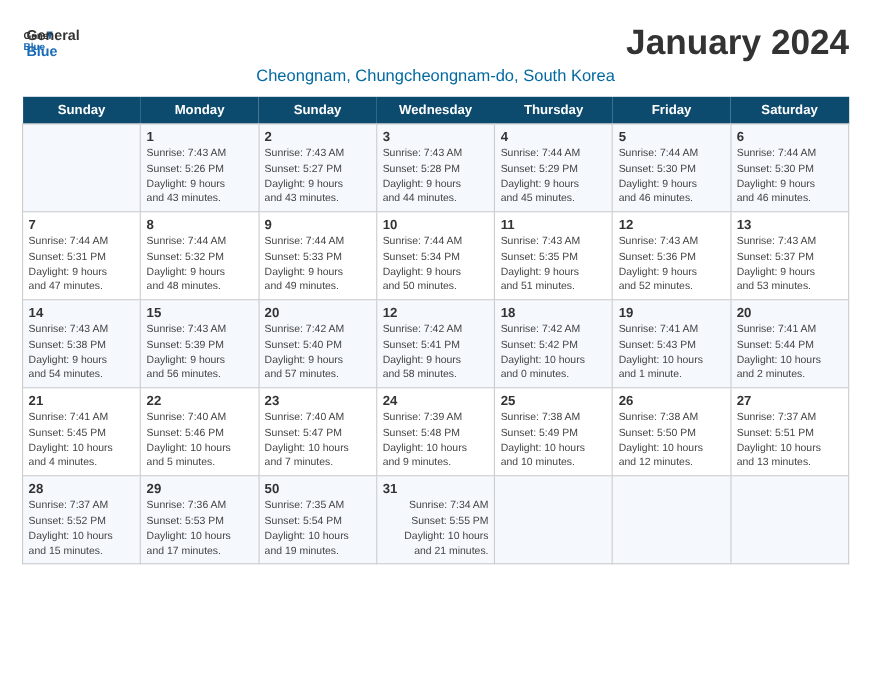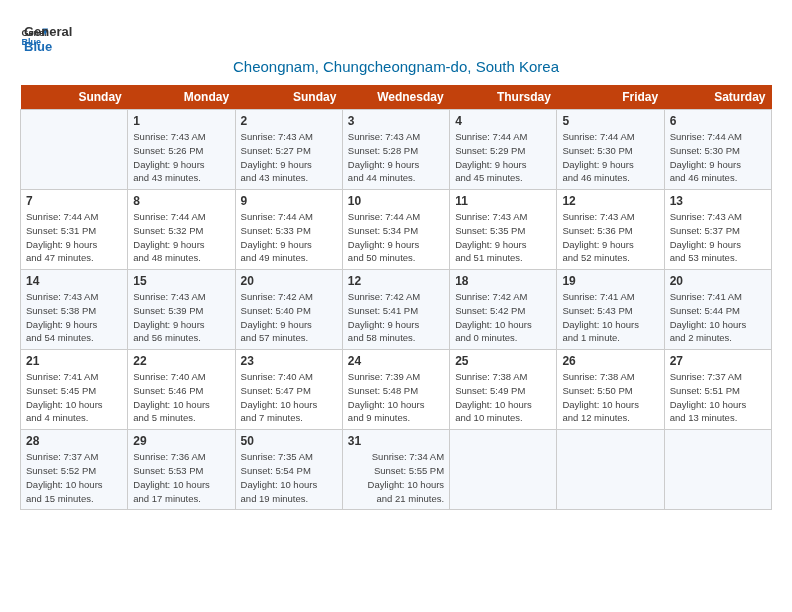--- a/index.html
+++ b/index.html
@@ -36,23 +36,23 @@
       font-size: 15px;
       color: #0369a1;
       margin-bottom: 10px;
     }
     table {
       width: 100%;
       border-collapse: collapse;
       font-size: 10.5px;
     }
     thead tr th {
-      background-color: #c2410c;
+      background-color: #0c4a6e;
       color: white;
-      text-align: right;
+      text-align: center;
       padding: 5px 6px;
       font-size: 12px;
       font-weight: bold;
     }
     tbody tr td {
       border: 1px solid #ccc;
       vertical-align: top;
       padding: 4px 5px;
       min-height: 70px;
       height: 78px;
@@ -88,20 +88,21 @@
     <svg class="logo-icon" viewBox="0 0 40 40" xmlns="http://www.w3.org/2000/svg">
       <text x="2" y="18" font-size="13" font-weight="bold" fill="#333">General</text>
       <text x="2" y="32" font-size="13" font-weight="bold" fill="#1a6bb5">Blue</text>
       <polygon points="32,8 40,8 36,18" fill="#1a6bb5"></polygon>
     </svg>
     <div style="display:flex;flex-direction:column;margin-left:-28px;margin-top:4px;">
       <span style="font-size:13px;font-weight:bold;color:#333;">General</span>
       <span style="font-size:13px;font-weight:bold;color:#1a6bb5;">Blue</span>
     </div>
   </div>
+  <div class="calendar-title">January 2024</div>
 </div>
 
 <div class="calendar-subtitle">Cheongnam, Chungcheongnam-do, South Korea</div>
 
 <table>
   <thead>
     <tr id="dow-row">
         <th>Sunday</th>
         <th>Monday</th>
         <th>Sunday</th>

